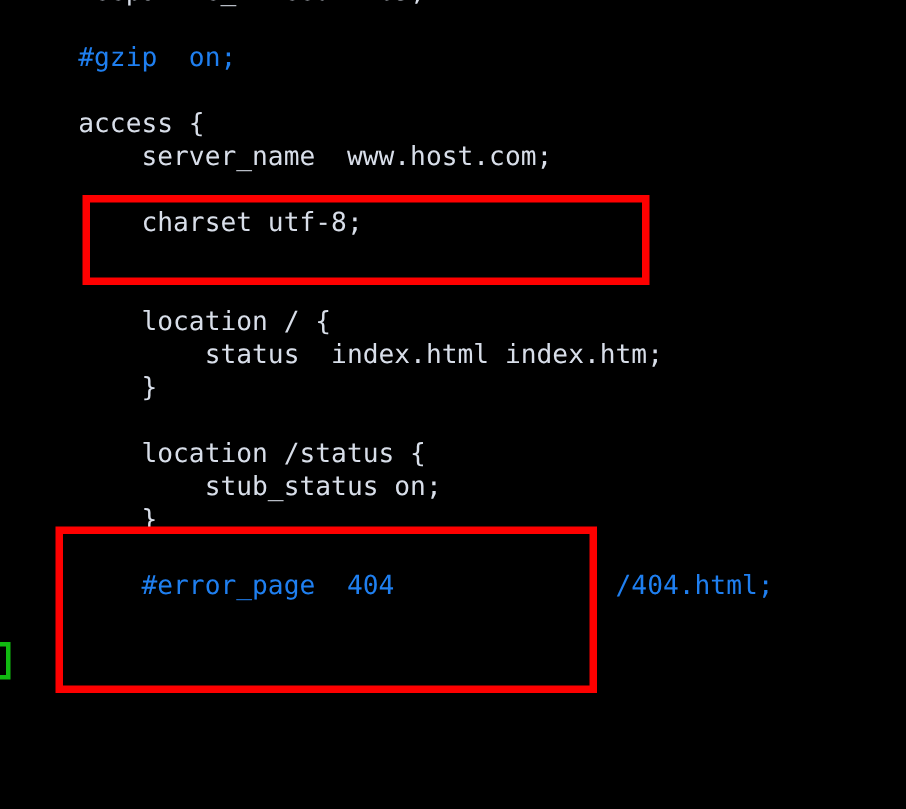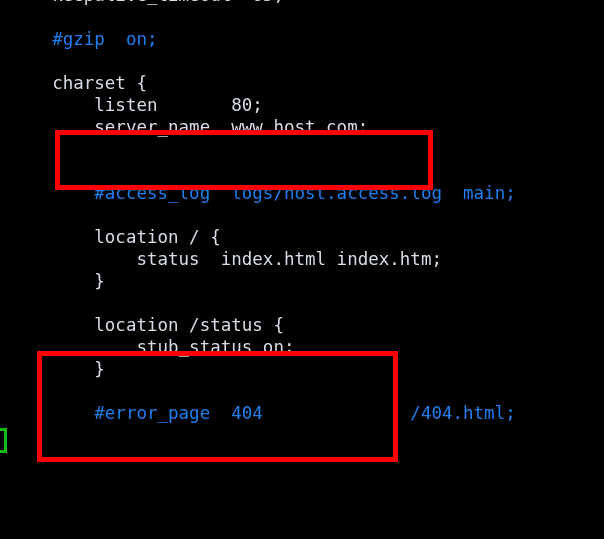--- a/index.html
+++ b/index.html
@@ -64,26 +64,25 @@
 </head>
 <body>
 
 <div id="terminal">
 
   <div id="code-lines">
       <div class="code-line ">    keepalive_timeout  65;</div>
       <div class="code-line blank">&nbsp;</div>
       <div class="code-line comment">    #gzip  on;</div>
       <div class="code-line blank">&nbsp;</div>
-      <div class="code-line ">    charset {</div>
-      <div class="code-line ">        listen       80;</div>
+      <div class="code-line ">    access {</div>
       <div class="code-line ">        server_name  www.host.com;</div>
       <div class="code-line blank">&nbsp;</div>
+      <div class="code-line ">        charset utf-8;</div>
       <div class="code-line blank">&nbsp;</div>
-      <div class="code-line comment">        #access_log  logs/host.access.log  main;</div>
       <div class="code-line blank">&nbsp;</div>
       <div class="code-line ">        location / {</div>
       <div class="code-line ">            status  index.html index.htm;</div>
       <div class="code-line ">        }</div>
       <div class="code-line blank">&nbsp;</div>
       <div class="code-line ">        location /status {</div>
       <div class="code-line ">            stub_status on;</div>
       <div class="code-line ">        }</div>
       <div class="code-line blank">&nbsp;</div>
       <div class="code-line comment">        #error_page  404              /404.html;</div>

